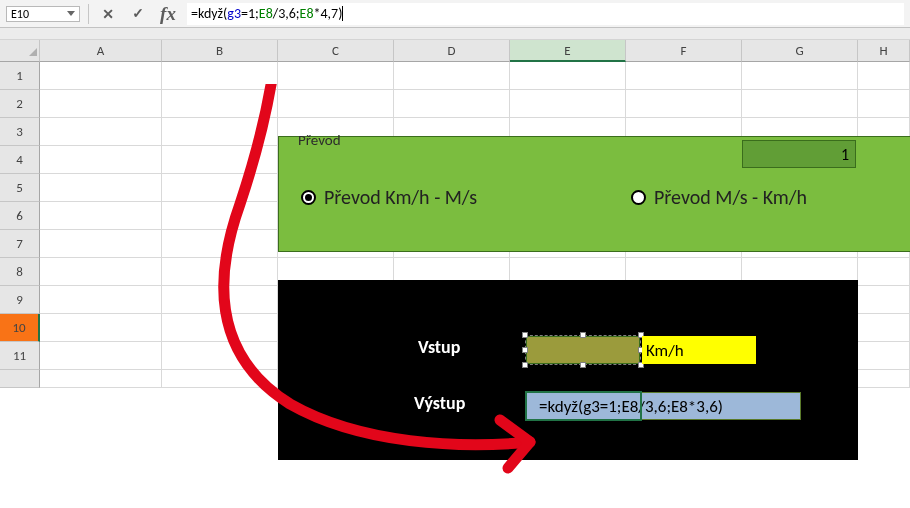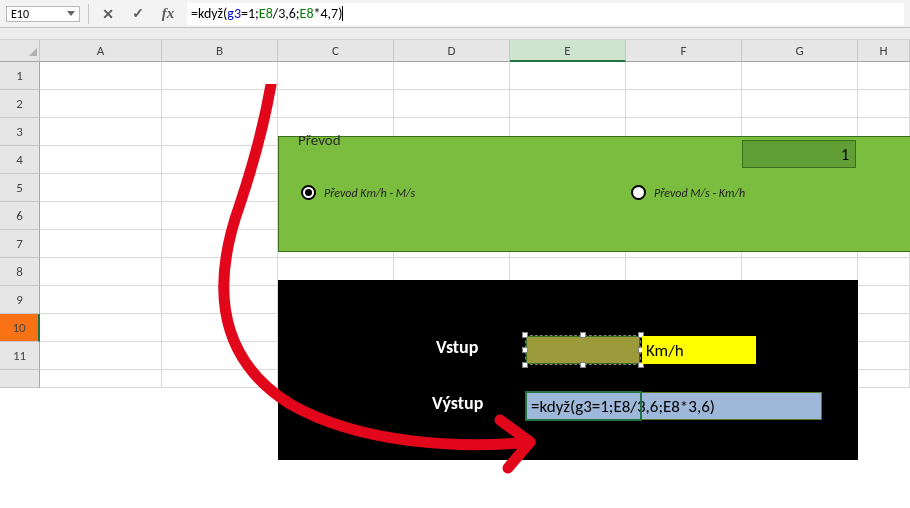--- a/index.html
+++ b/index.html
@@ -49,21 +49,21 @@
     height: 22px;
     display: flex;
     align-items: center;
     justify-content: center;
     color: #5b5b5b;
     font-size: 14px;
     font-weight: bold;
   }
   .fb-btn.cancel { color: #5b5b5b; font-family: Arial; }
   .fb-btn.check { color: #5b5b5b; }
-  .fb-btn.fx { font-style: italic; font-family: "Times New Roman", serif; font-size: 15px; }
+  .fb-btn.fx { font-style: italic; font-family: "Times New Roman", serif; font-size: 19px; }
   .formula-input {
     flex: 1;
     height: 22px;
     background: #fff;
     border: none;
     font-size: 14px;
     font-family: Calibri, Arial;
     padding: 0 4px;
     display: flex;
     align-items: center;
@@ -169,21 +169,21 @@
     border: 1px solid #3a6d1c;
   }
   .panel-title {
     position:absolute; top:-6px; left:16px;
     color:#2c2c2c; font-size:15px;
     padding: 0 3px;
   }
   .radio {
     position:absolute;
     display:flex;align-items:center;gap:8px;
-    font-size:12px;color:#222;font-style:italic;
+    font-size:20px;color:#222;
   }
   .radio .dot-outer{
     width:15px;height:15px;border:2px solid #000;border-radius:50%;
     background:#fff;display:flex;align-items:center;justify-content:center;
   }
   .radio.sel .dot-outer::after{
     content:"";width:7px;height:7px;background:#000;border-radius:50%;
   }
   .g3-cell {
     position:absolute;
@@ -202,21 +202,21 @@
   .black-panel {
     position:absolute;
     left: 238px;
     top: 196px;  
     width: 580px;
     height: 180px;
     background: #000;
   }
   .bp-label {
     position:absolute;
-    color:#fff;font-weight:bold;font-size:18px;margin-left:18px;
+    color:#fff;font-weight:bold;font-size:18px;
   }
   .vstup-cell {
     position:absolute;
     left:486px; 
     top: 252px; 
     width:114px;height:28px;
     background: #9b9b3c;
     border:1px solid #3a6d1c;
   }
   .vstup-sel {
@@ -235,23 +235,23 @@
     position:absolute;
     left:602px; top:252px;  
     width:114px;height:28px;
     background:#ffff00;color:#000;font-size:17px;
     display:flex;align-items:center;padding:0 4px;
   }
 
   .vystup-cell {
     position:absolute;
     left:486px; top:308px; 
-    width:296px;height:28px;
+    width:275px;height:28px;
     background:#9db8d9;color:#000;font-size:17px;
-    display:flex;align-items:center;padding:0 4px;
+    display:flex;align-items:center;padding:0 12px;
     border:1px solid #5a7a2a;
   }
   .vystup-active {
     position:absolute;
     left:485px; top:307px; width:117px; height:30px;
     border:2px solid #217346;
   }
 
   
   .arrow-svg {

